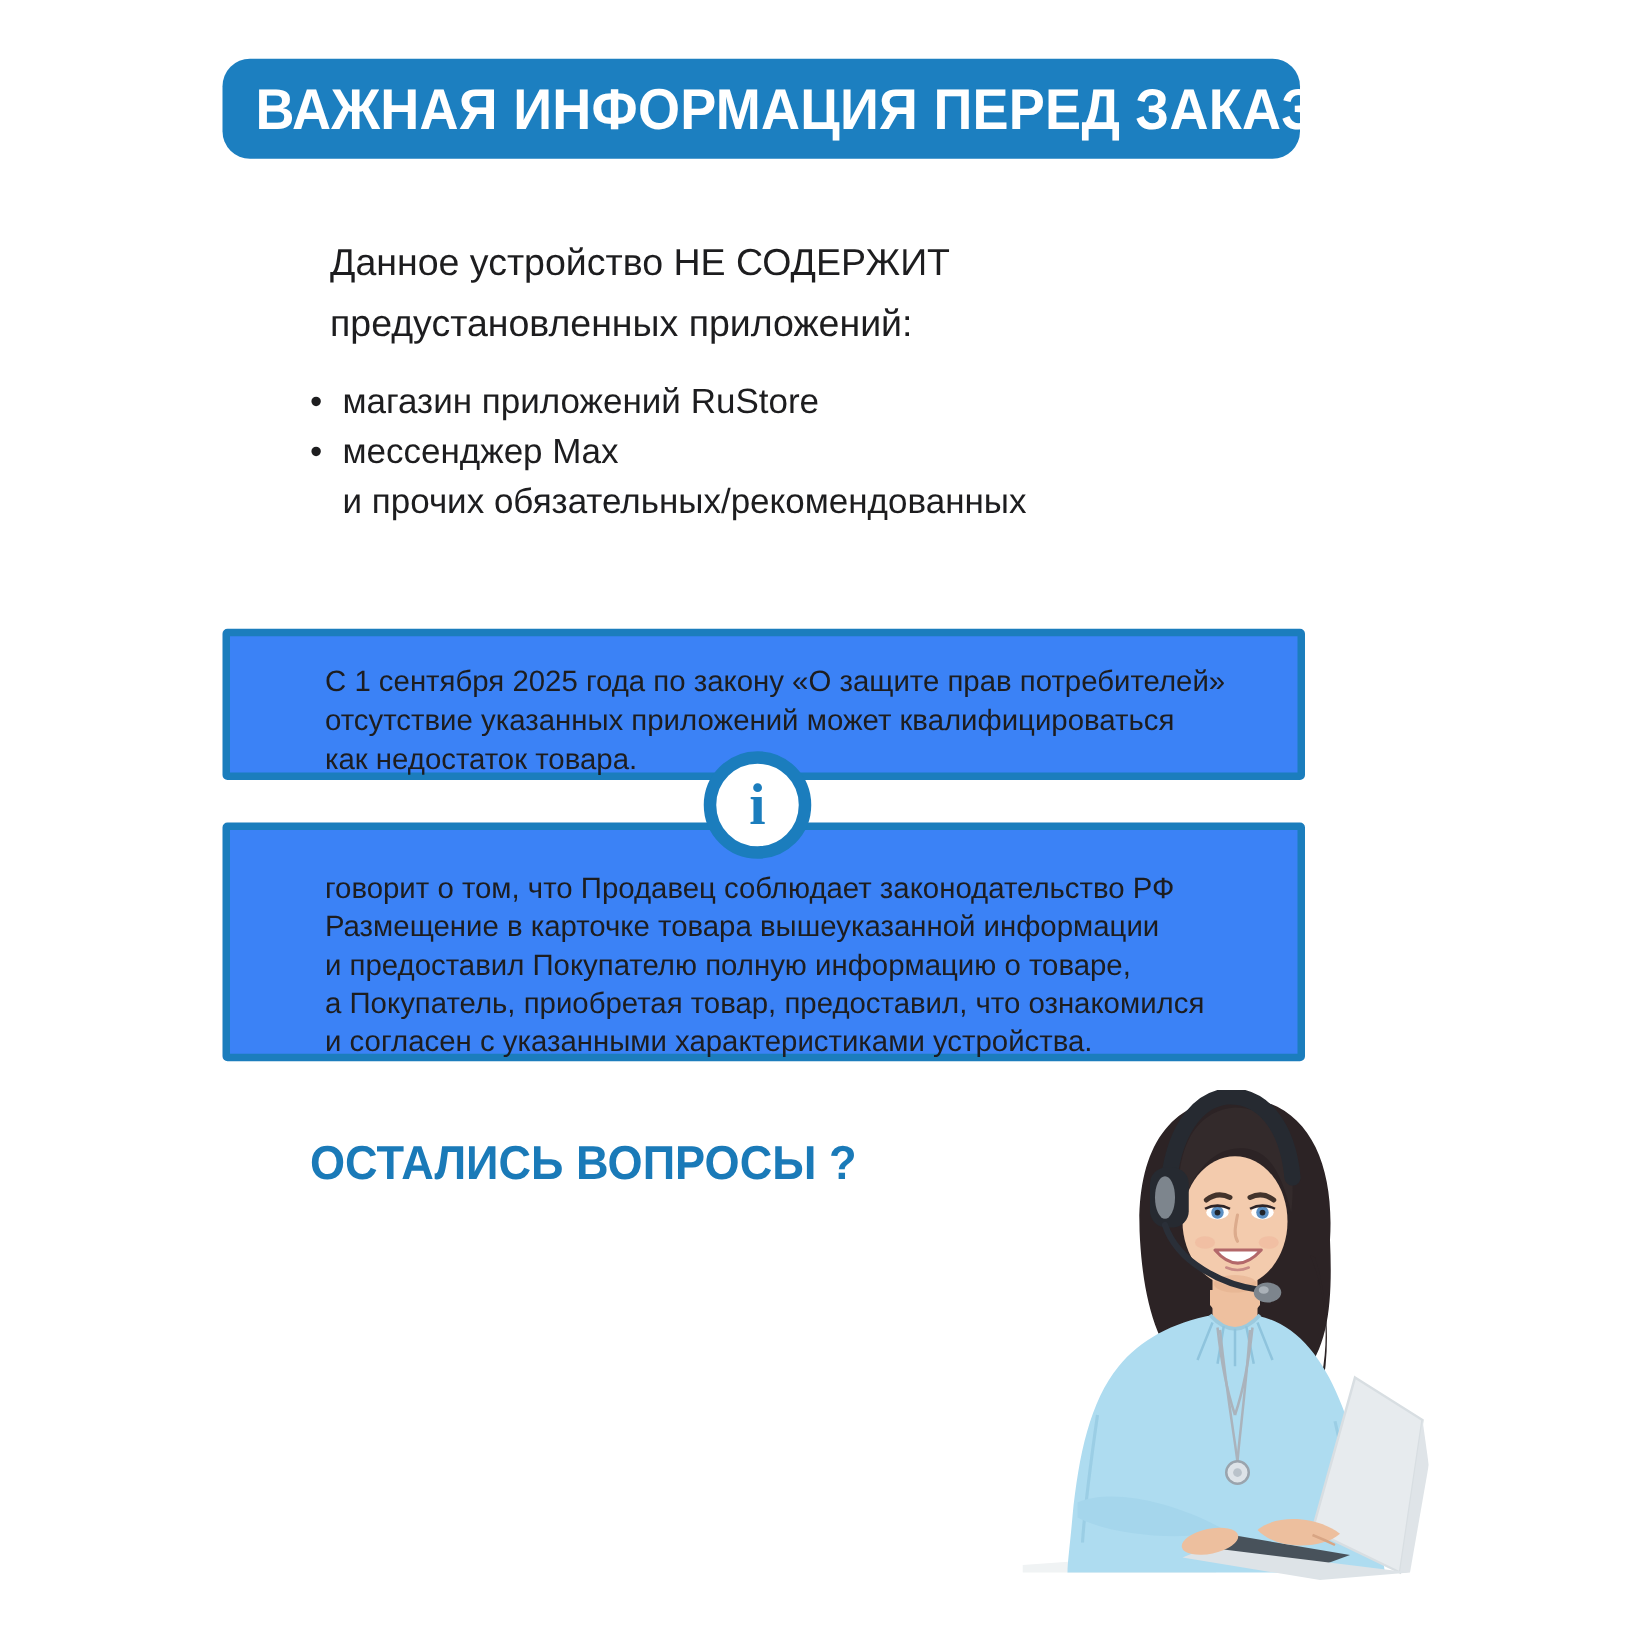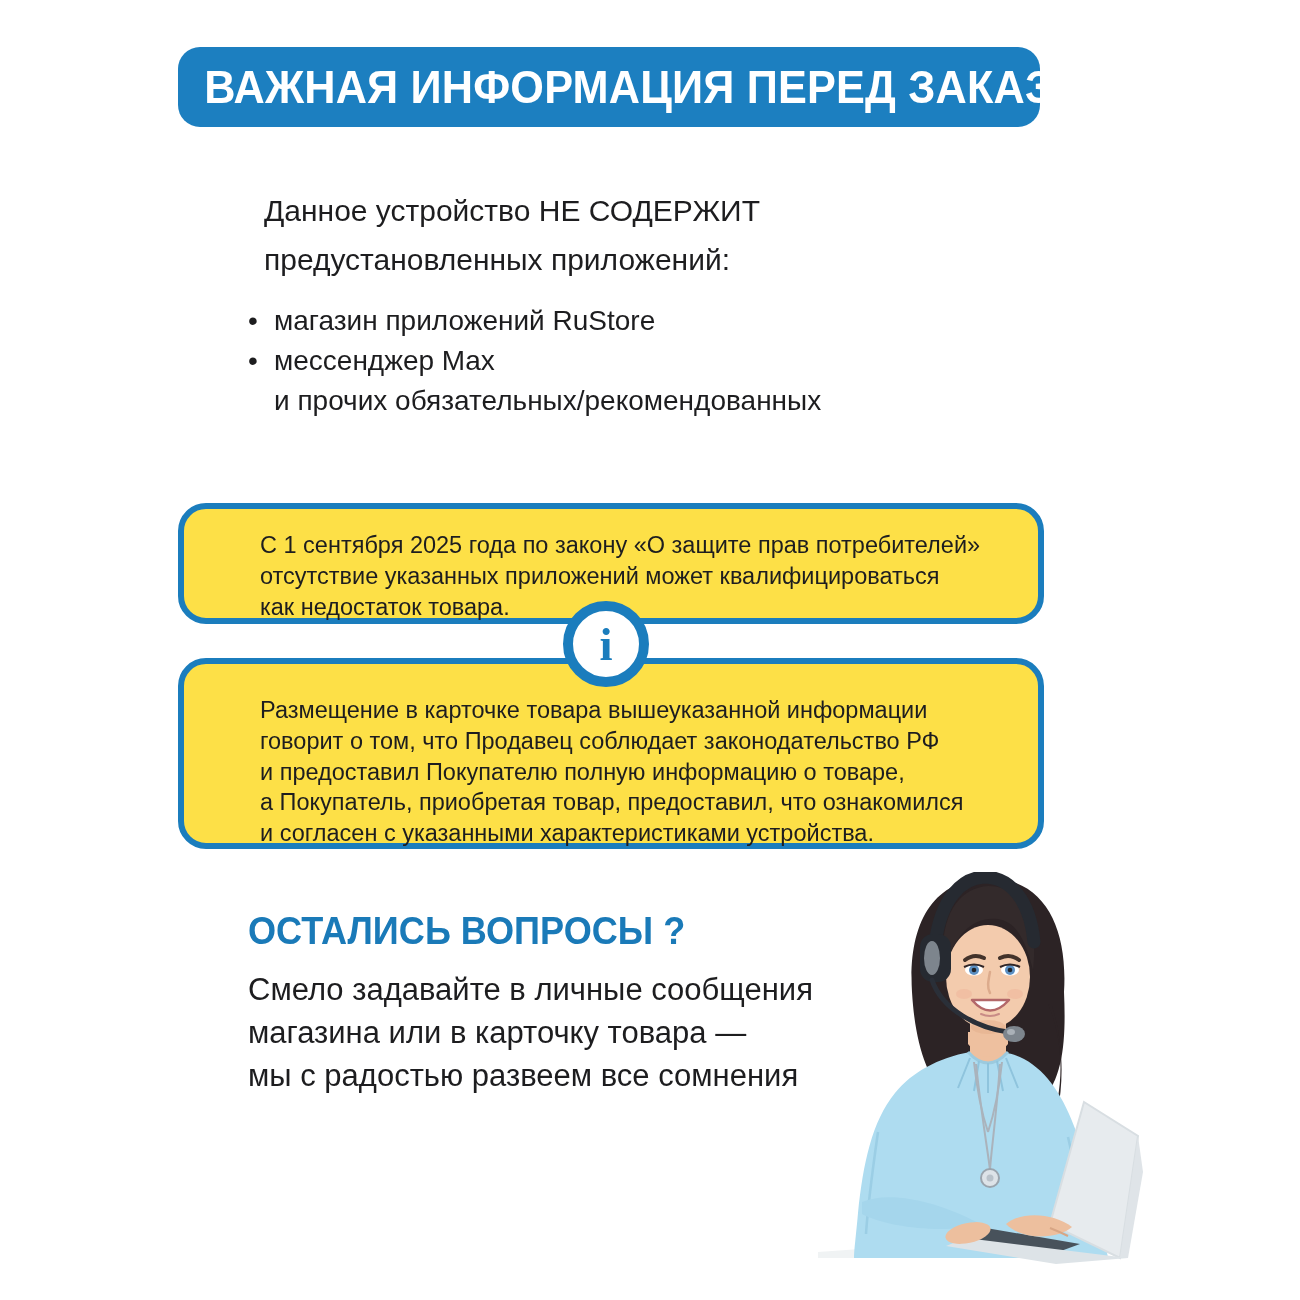--- a/index.html
+++ b/index.html
@@ -54,22 +54,22 @@
   .bullet-row { display: flex; }
   .dot { width: 26px; }
   .cont-line { margin-left: 26px; }
 
   
   .note-box {
     position: absolute;
     left: 178px;
     width: 866px;
     border: 6px solid #1b7dbd;
-    border-radius: 28px;
-    background: #fde047;
+    border-radius: 4px;
+    background: #3b82f6;
     box-sizing: border-box;
   }
   .box1 { top: 503px; height: 121px; }
   .box2 { top: 658px; height: 191px; }
   .note-text {
     font-size: 23.5px;
     line-height: 30.8px;
     padding-left: 76px;
   }
   .box1 .note-text { padding-top: 21px; }
@@ -156,35 +156,30 @@
       <div>как недостаток товара.</div>
     </div>
   </div>
 
   <div class="info-circle">
     <span class="info-glyph">i</span>
   </div>
 
   <div class="note-box box2">
     <div class="note-text">
+      <div>говорит о том, что Продавец соблюдает законодательство РФ</div>
       <div>Размещение в карточке товара вышеуказанной информации</div>
-      <div>говорит о том, что Продавец соблюдает законодательство РФ</div>
       <div>и предоставил Покупателю полную информацию о товаре,</div>
       <div>а Покупатель, приобретая товар, предоставил, что ознакомился</div>
       <div>и согласен с указанными характеристиками устройства.</div>
     </div>
   </div>
 
   <div class="q-title">ОСТАЛИСЬ ВОПРОСЫ ?</div>
 
-  <div class="q-text">
-    <div>Смело задавайте в личные сообщения</div>
-    <div>магазина или в карточку товара —</div>
-    <div>мы с радостью развеем все сомнения</div>
-  </div>
 
   <svg class="photo" viewBox="0 0 325 392" xmlns="http://www.w3.org/2000/svg" aria-hidden="true">
 
     <path d="M 0 380 L 155 369 L 155 386 L 0 386 Z" fill="#f0f3f4"></path>
 
     <g>
       <path d="M 170 6 C 112 8 90 55 94 120 C 97 170 108 205 130 228 C 155 248 200 250 224 228 C 246 205 248 165 246 120 C 250 55 226 6 170 6 Z" fill="#2c2325"></path>
       <path d="M 230 132 C 248 175 245 222 231 258 C 222 282 209 298 198 306 C 213 301 231 276 239 243 C 247 205 244 164 234 134 Z" fill="#2c2325"></path>
       <circle cx="205" cy="292" r="11" fill="#2c2325"></circle>
       <circle cx="215" cy="270" r="10" fill="#2c2325"></circle>

